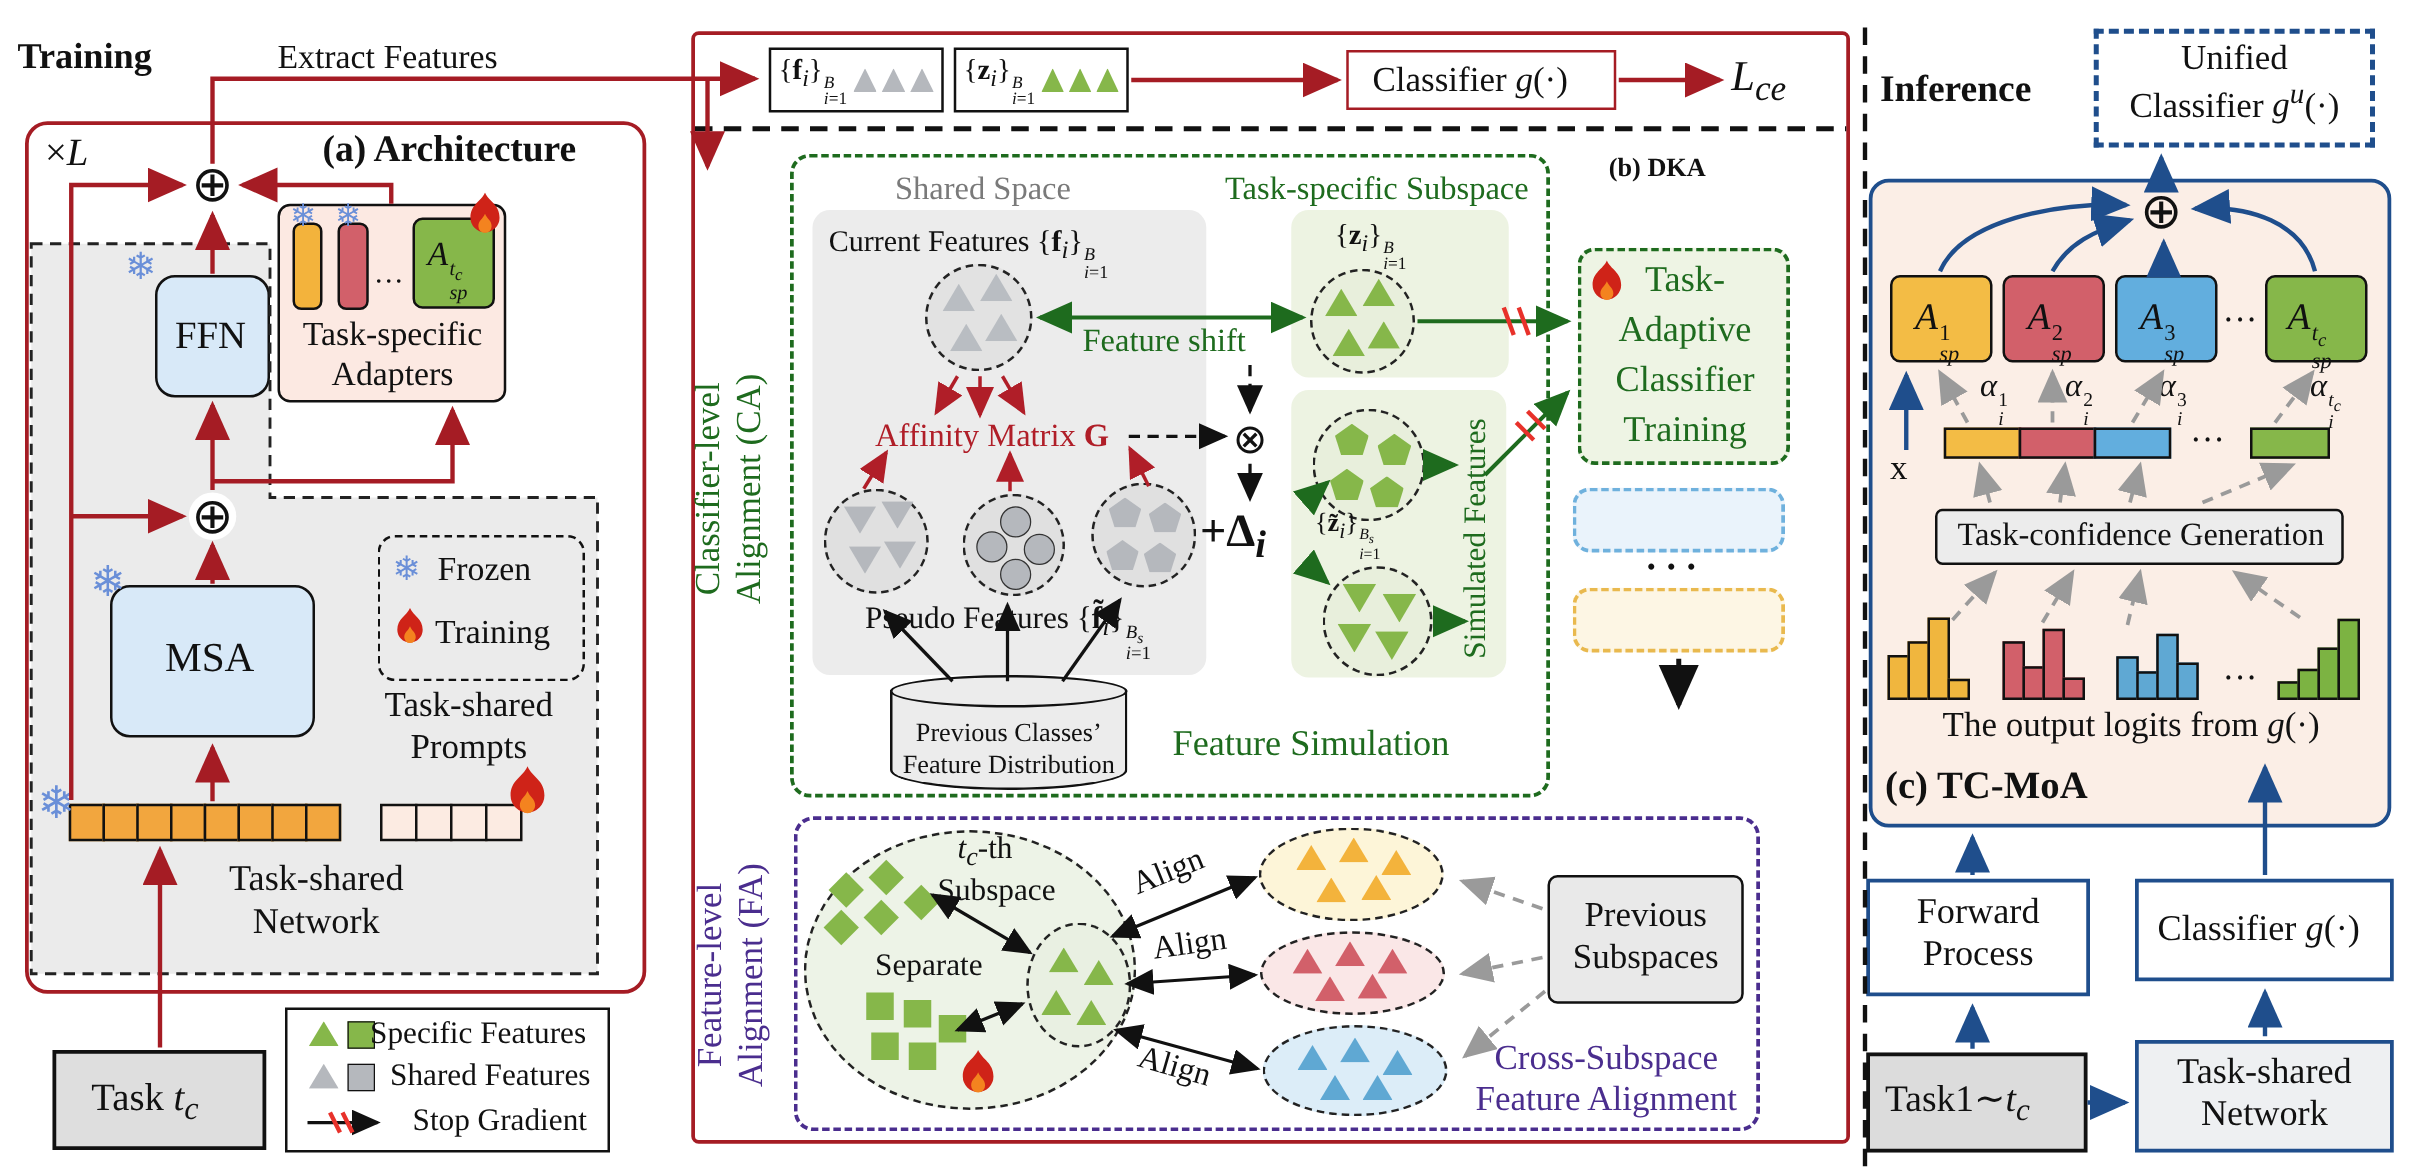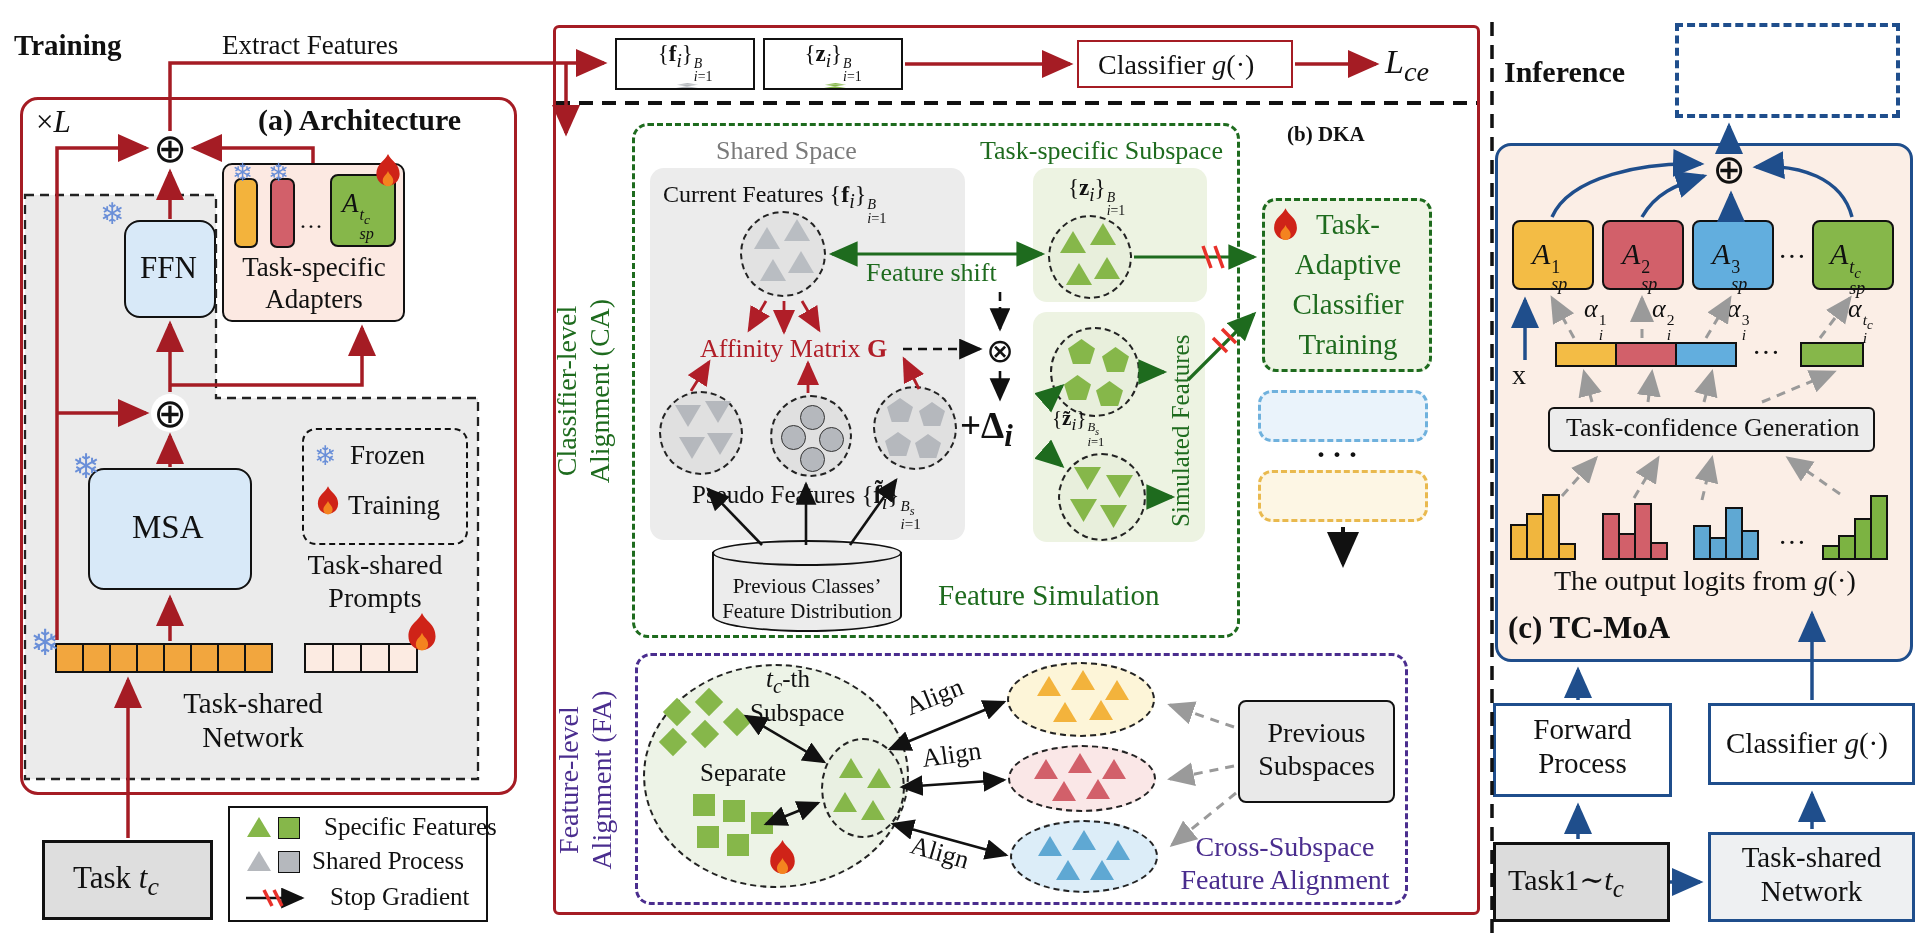--- a/index.html
+++ b/index.html
@@ -4,21 +4,21 @@
 <style>
   html,body{margin:0;padding:0;background:#fff;}
   #fig{position:relative;width:1930px;height:938px;background:#fff;overflow:hidden;
        font-family:"Liberation Serif","DejaVu Serif",serif;color:#111;}
   .abs{position:absolute;}
   .lbl{position:absolute;white-space:nowrap;line-height:1.18;}
   .ctr{text-align:center;white-space:normal;}
   .b{font-weight:bold;}
   .ss{display:inline-flex;flex-direction:column;align-items:flex-start;font-size:0.60em;
       line-height:0.95;vertical-align:-0.50em;margin-left:1px;}
-  .box{position:absolute;box-sizing:border-box;flex-direction:column;}
+  .box{position:absolute;box-sizing:border-box;}
   .oplus{position:absolute;width:38px;height:38px;background:#fff;border-radius:50%;
          font-size:40px;line-height:38px;text-align:center;font-family:"DejaVu Sans",sans-serif;z-index:4;}
   .otimes{position:absolute;width:34px;height:34px;background:#fff;border-radius:50%;
          font-size:33px;line-height:32px;text-align:center;font-family:"DejaVu Sans",sans-serif;z-index:4;}
   .snow{position:absolute;color:#6a8fd8;font-family:"DejaVu Sans",sans-serif;z-index:5;}
   .shp{position:absolute;}
   .tri{clip-path:polygon(50% 0,100% 100%,0 100%);}
   .trid{clip-path:polygon(0 0,100% 0,50% 100%);}
   .pent{clip-path:polygon(50% 0,100% 38%,82% 100%,18% 100%,0 38%);}
   .dia{transform:rotate(45deg);}
@@ -109,24 +109,24 @@
   <span class="snow" style="left:30px;top:622px;font-size:36px;">❄</span>
 
   <div class="lbl ctr" style="left:148px;top:686px;width:210px;font-size:29px;z-index:4;">Task-shared<br>Network</div>
 
   <div class="box z3" style="left:42px;top:840px;width:171px;height:80px;background:#dedede;border:3.5px solid #111;"></div>
   <div class="lbl" style="left:73px;top:860px;font-size:31px;z-index:4;">Task <i>t<sub>c</sub></i></div>
 
   <div class="box z3" style="left:228px;top:806px;width:260px;height:116px;background:#fff;border:2.5px solid #111;"></div>
   <span class="shp tri" style="left:247px;top:817px;width:24px;height:20px;background:#86b74a;z-index:4;"></span>
   <span class="shp sq" style="left:278px;top:817px;width:20px;height:20px;background:#86b74a;border:1px solid #111;z-index:4;"></span>
-  <div class="lbl" style="left:324px;top:812px;font-size:25px;z-index:4;">Specific Features</div>
+  <div class="lbl" style="left:296px;top:812px;font-size:25px;z-index:4;">Specific Features</div>
   <span class="shp tri" style="left:247px;top:851px;width:24px;height:20px;background:#b5b8bd;z-index:4;"></span>
   <span class="shp sq" style="left:278px;top:851px;width:20px;height:20px;background:#b5b8bd;border:1px solid #111;z-index:4;"></span>
-  <div class="lbl" style="left:312px;top:846px;font-size:25px;z-index:4;">Shared Process</div>
+  <div class="lbl" style="left:312px;top:846px;font-size:25px;z-index:4;">Shared Features</div>
   <div class="lbl" style="left:330px;top:882px;font-size:25px;z-index:4;">Stop Gradient</div>
 
   <div class="box z3" style="left:615px;top:38px;width:140px;height:52px;background:#fff;border:2.5px solid #111;display:flex;align-items:center;padding:0 6px;">
     <span class="lbl" style="position:static;font-size:23px;">{<b>f</b><sub><i>i</i></sub>}<span class="ss">
           <span><i>B</i></span>
           <span><i>i</i>=1</span>
         </span></span>
     <span class="itri tri shp" style="position:static;width:22px;height:19px;background:#b5b8bd;margin-left:5px;"></span>
     <span class="itri tri shp" style="position:static;width:22px;height:19px;background:#b5b8bd;margin-left:4px;"></span>
     <span class="itri tri shp" style="position:static;width:22px;height:19px;background:#b5b8bd;margin-left:4px;"></span>
@@ -296,20 +296,21 @@
     <span class="shp tri" style="left:44px;top:38px;width:24px;height:20px;background:#5fa8d3;"></span>
     <span class="shp tri" style="left:78px;top:38px;width:24px;height:20px;background:#5fa8d3;"></span>
   </div>
 
   <div class="box z3" style="left:1238px;top:700px;width:157px;height:103px;background:#e9e9e9;border:2.5px solid #111;border-radius:8px;"></div>
   <div class="lbl ctr" style="left:1160px;top:830px;width:250px;font-size:28px;color:#4a2d8e;z-index:4;">Cross-Subspace<br>Feature Alignment</div>
   <div class="lbl ctr" style="left:1238px;top:716px;width:157px;font-size:28px;z-index:4;">Previous<br>Subspaces</div>
 
   <div class="lbl b" style="left:1504px;top:54px;font-size:30px;">Inference</div>
   <div class="box z2" style="left:1675px;top:23px;width:225px;height:95px;border:4px dashed #1f4e8c;background:#fff;"></div>
+  <div class="lbl ctr" style="left:1675px;top:30px;width:225px;font-size:28px;z-index:3;">Unified<br>Classifier <i>g<sup>u</sup></i>(·)</div>
 
   <div class="box" style="left:1495px;top:143px;width:418px;height:519px;border:3.5px solid #1f4e8c;border-radius:16px;background:#fbeee6;z-index:1;"></div>
   <span class="oplus" style="left:1710px;top:150px;background:#fbeee6;">⊕</span>
 
   <div class="box z3" style="left:1512px;top:220px;width:82px;height:70px;background:#f3bc45;border:2.5px solid #111;border-radius:8px;"></div>
   <div class="lbl" style="left:1532px;top:236px;font-size:30px;z-index:4;"><i>A</i><span class="ss">
         <span>1</span>
         <span><i>sp</i></span>
       </span></div>
   <div class="box z3" style="left:1602px;top:220px;width:82px;height:70px;background:#d2606a;border:2.5px solid #111;border-radius:8px;"></div>

